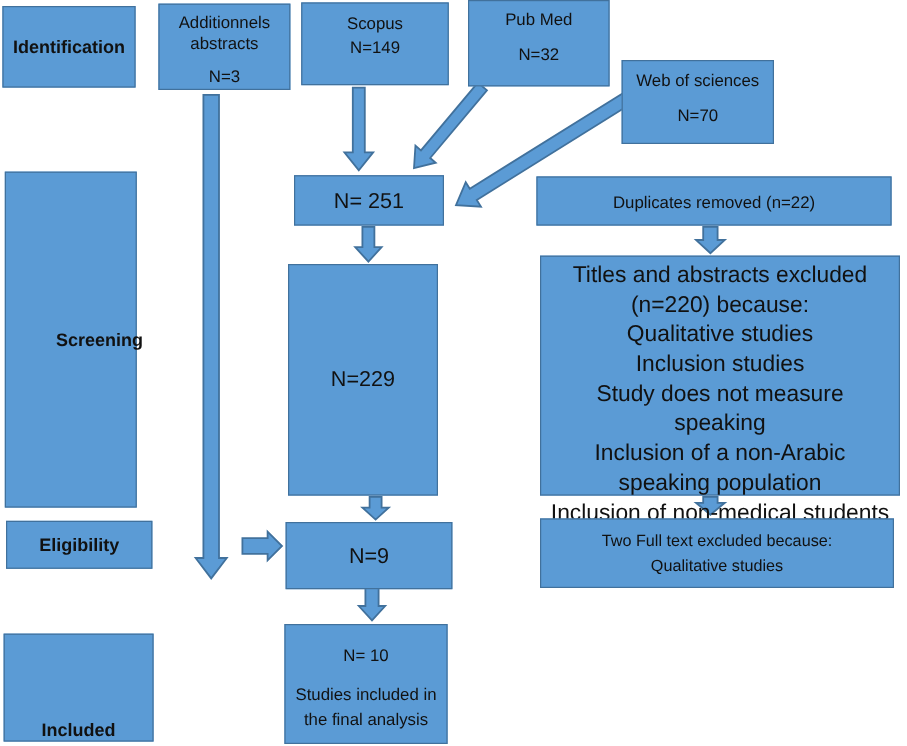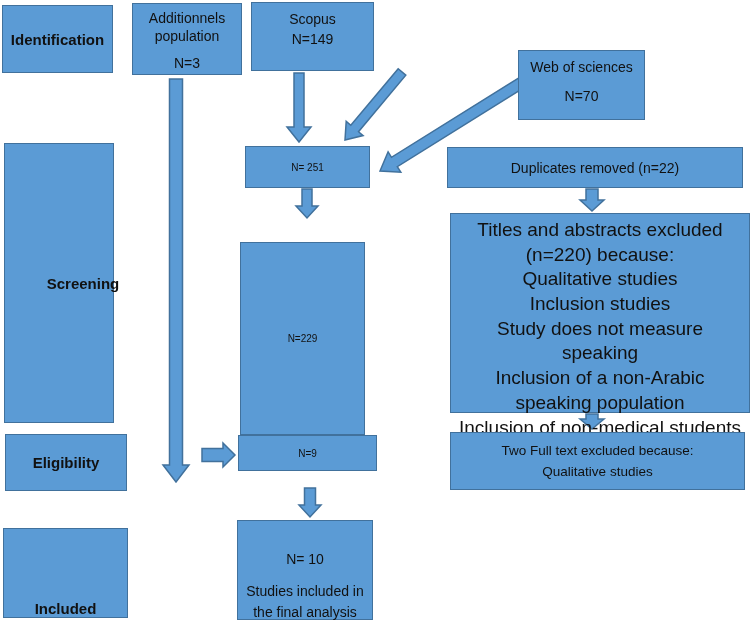--- a/index.html
+++ b/index.html
@@ -23,45 +23,45 @@
     background:var(--box-fill);
     border:1.6px solid var(--box-border);
     box-sizing:border-box;
     display:flex;flex-direction:column;align-items:center;
     text-align:center;
     color:var(--text);
   }
   .stage{justify-content:center;font-weight:bold;font-size:15px;}
   #stage-identification{left:2px;top:5px;width:111px;height:68px;}
   #stage-screening{left:4px;top:143px;width:110px;height:280px;padding-left:48px;}
-  #stage-eligibility{left:5px;top:434px;width:122px;height:57px;}
+  #stage-eligibility{left:5px;top:434px;width:122px;height:40px;}
   #stage-included{left:3px;top:528px;width:125px;height:90px;justify-content:flex-end;}
 
   .source{font-size:14px;line-height:1.3;}
   #source-additional{left:132px;top:3px;width:110px;height:72px;padding-top:5px;}
   #source-additional .count{margin-top:9px;}
   #source-scopus{left:251px;top:2px;width:123px;height:69px;padding-top:7px;gap:2px;}
   #source-pubmed{left:390px;top:0px;width:118px;height:72px;padding-top:6px;gap:11px;}
   #source-wos{left:518px;top:2px;width:127px;height:70px;padding-top:7px;gap:11px;margin-top:48px;}
 
-  .flowbox{font-size:10px;justify-content:center;}
+  .flowbox{font-size:18px;justify-content:center;}
   #box-n251{left:245px;top:146px;width:125px;height:42px;}
   #box-duplicates{left:447px;top:147px;width:296px;height:41px;font-size:14px;justify-content:center;}
-  #box-n229{left:240px;top:220px;width:125px;height:193px;margin-top:22px;}
+  #box-n229{left:240px;top:220px;width:125px;height:193px;}
   #box-titles{
     left:450px;top:213px;width:300px;height:200px;
     font-size:19px;line-height:1.3;
     justify-content:space-evenly;padding:4px 8px;
   }
-  #box-n9{left:238px;top:435px;width:139px;height:36px;}
+  #box-n9{left:238px;top:435px;width:139px;height:56px;}
   #box-fulltext{
     left:450px;top:432px;width:295px;height:58px;
     font-size:13.5px;justify-content:space-evenly;padding:3px 8px;
   }
-  #box-n10{left:237px;top:520px;width:136px;height:100px;font-size:14px;padding-top:28px;line-height:1.45;justify-content:flex-start;}
+  #box-n10{left:237px;top:520px;width:136px;height:100px;font-size:14px;padding-top:15px;line-height:1.45;justify-content:flex-start;}
   #box-n10 .note{margin-top:12px;}
 </style>
 </head>
 <body>
 
 <div id="canvas">
 
   <svg id="arrow-layer" viewBox="0 0 756 622">
       <polygon points="294.0,73.0 294.0,127.0 287.0,127.0 299.0,142.0 311.0,127.0 304.0,127.0 304.0,73.0" fill="#5b9bd5" stroke="#41719c" stroke-width="1.5"></polygon>
       <polygon points="398.2,68.8 350.8,125.3 346.2,121.4 345.0,140.0 363.1,135.6 358.5,131.7 405.8,75.2" fill="#5b9bd5" stroke="#41719c" stroke-width="1.5"></polygon>
@@ -83,26 +83,30 @@
   </div>
   <div class="box stage" id="stage-eligibility">
     <span>Eligibility</span>
   </div>
   <div class="box stage" id="stage-included">
     <span>Included</span>
   </div>
 
   <div class="box source" id="source-additional">
     <span>Additionnels</span>
-    <span>population</span>
+    <span>abstracts</span>
     <span class="count">N=3</span>
   </div>
   <div class="box source" id="source-scopus">
     <span>Scopus</span>
     <span>N=149</span>
+  </div>
+  <div class="box source" id="source-pubmed">
+    <span>Pub Med</span>
+    <span>N=32</span>
   </div>
   <div class="box source" id="source-wos">
     <span>Web of sciences</span>
     <span>N=70</span>
   </div>
 
   <div class="box flowbox" id="box-n251">
     <span>N= 251</span>
   </div>
   <div class="box flowbox" id="box-n229">

